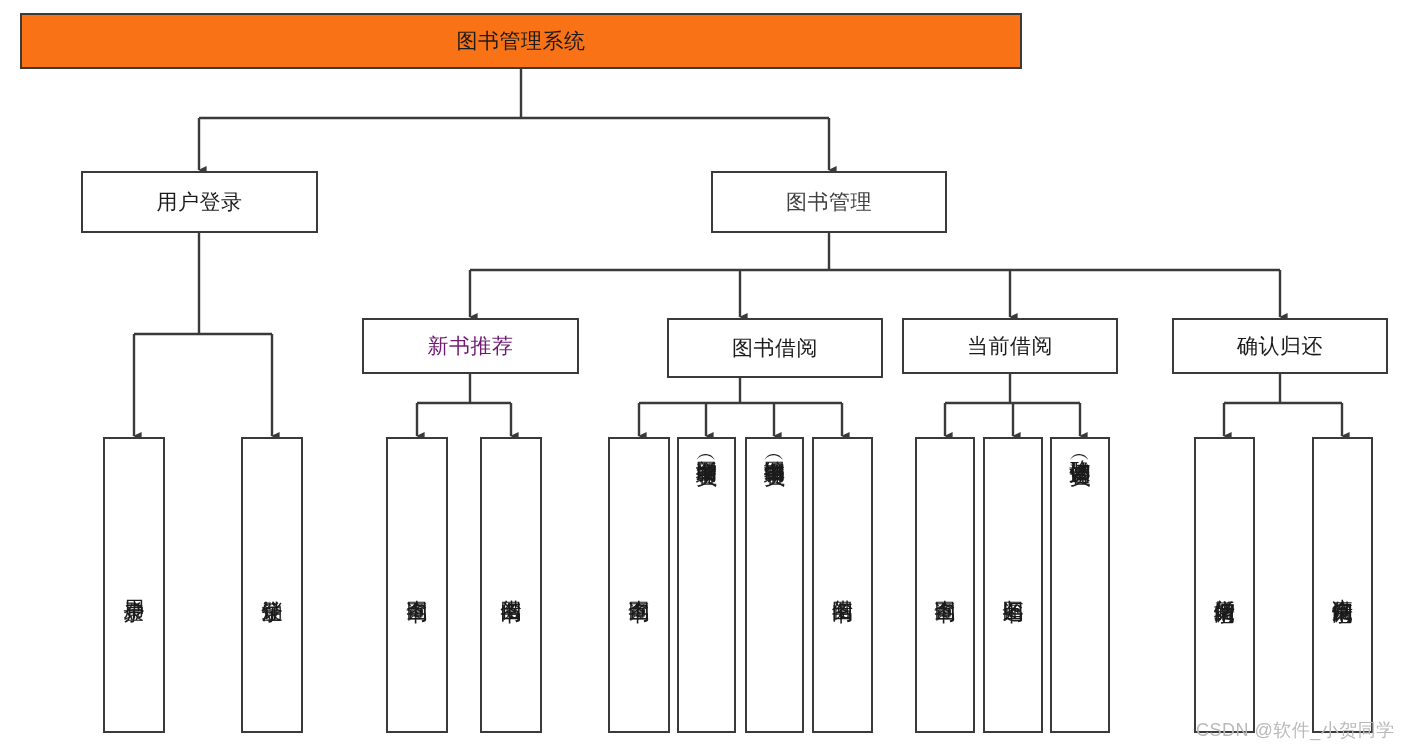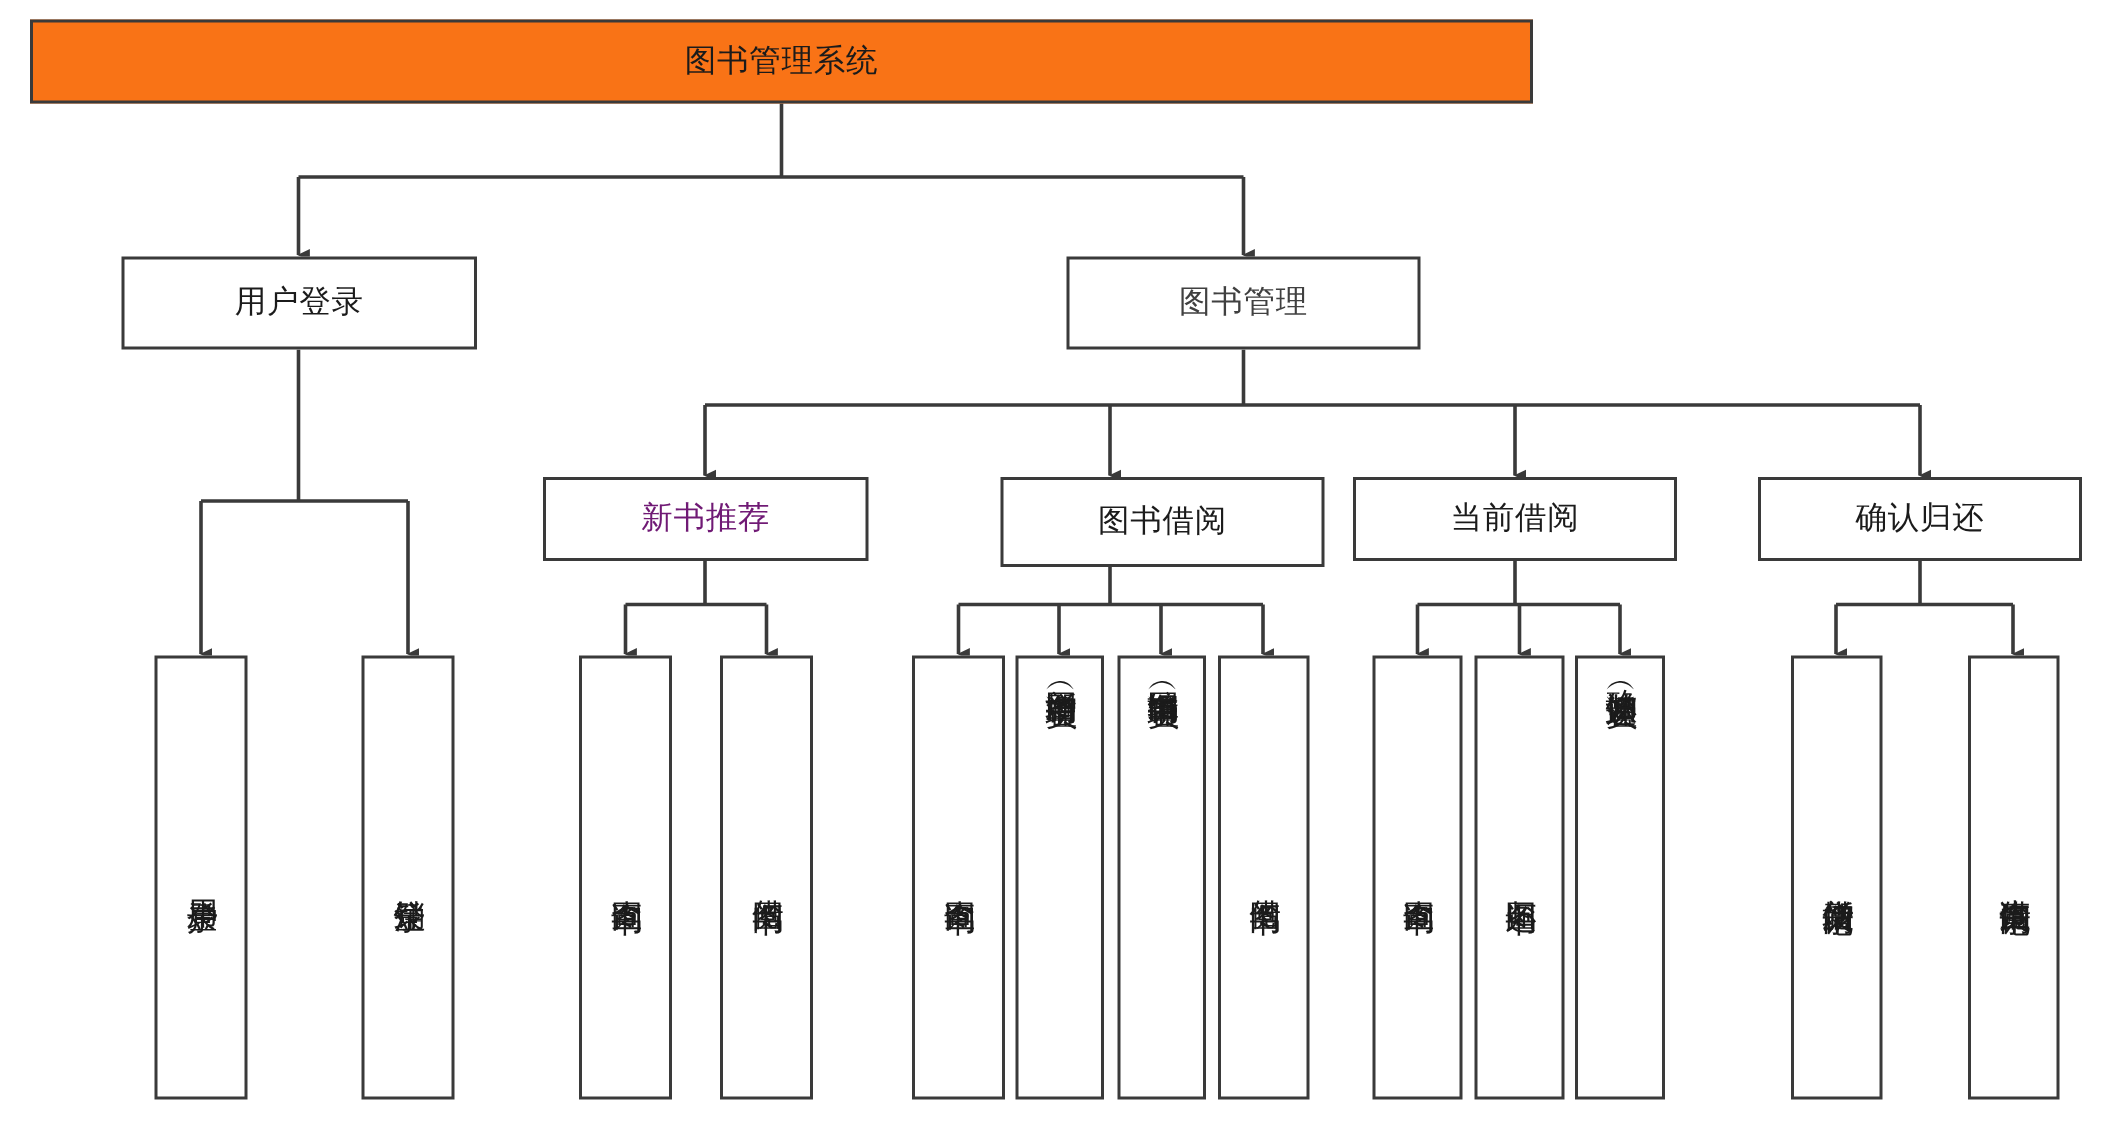--- a/index.html
+++ b/index.html
@@ -177,14 +177,15 @@
         <span class="leaf-label" style="color: rgb(27, 27, 27);">确认归还（管理员）</span>
       </div>
       <div class="leaf-box centered" style="left: 1194px; top: 437px; width: 61px; height: 296px; border-color: rgb(58, 58, 58); background: rgb(255, 255, 255);">
         <span class="leaf-label" style="color: rgb(27, 27, 27);">新增借阅记录</span>
       </div>
       <div class="leaf-box centered" style="left: 1312px; top: 437px; width: 61px; height: 296px; border-color: rgb(58, 58, 58); background: rgb(255, 255, 255);">
         <span class="leaf-label" style="color: rgb(27, 27, 27);">查询借阅记录</span>
       </div>
     </div>
 
+  <div class="watermark" style="left: 1196px; top: 718px; color: rgb(185, 185, 185);">CSDN @软件_小贺同学</div>
 
 </div>
 
 </body></html>

